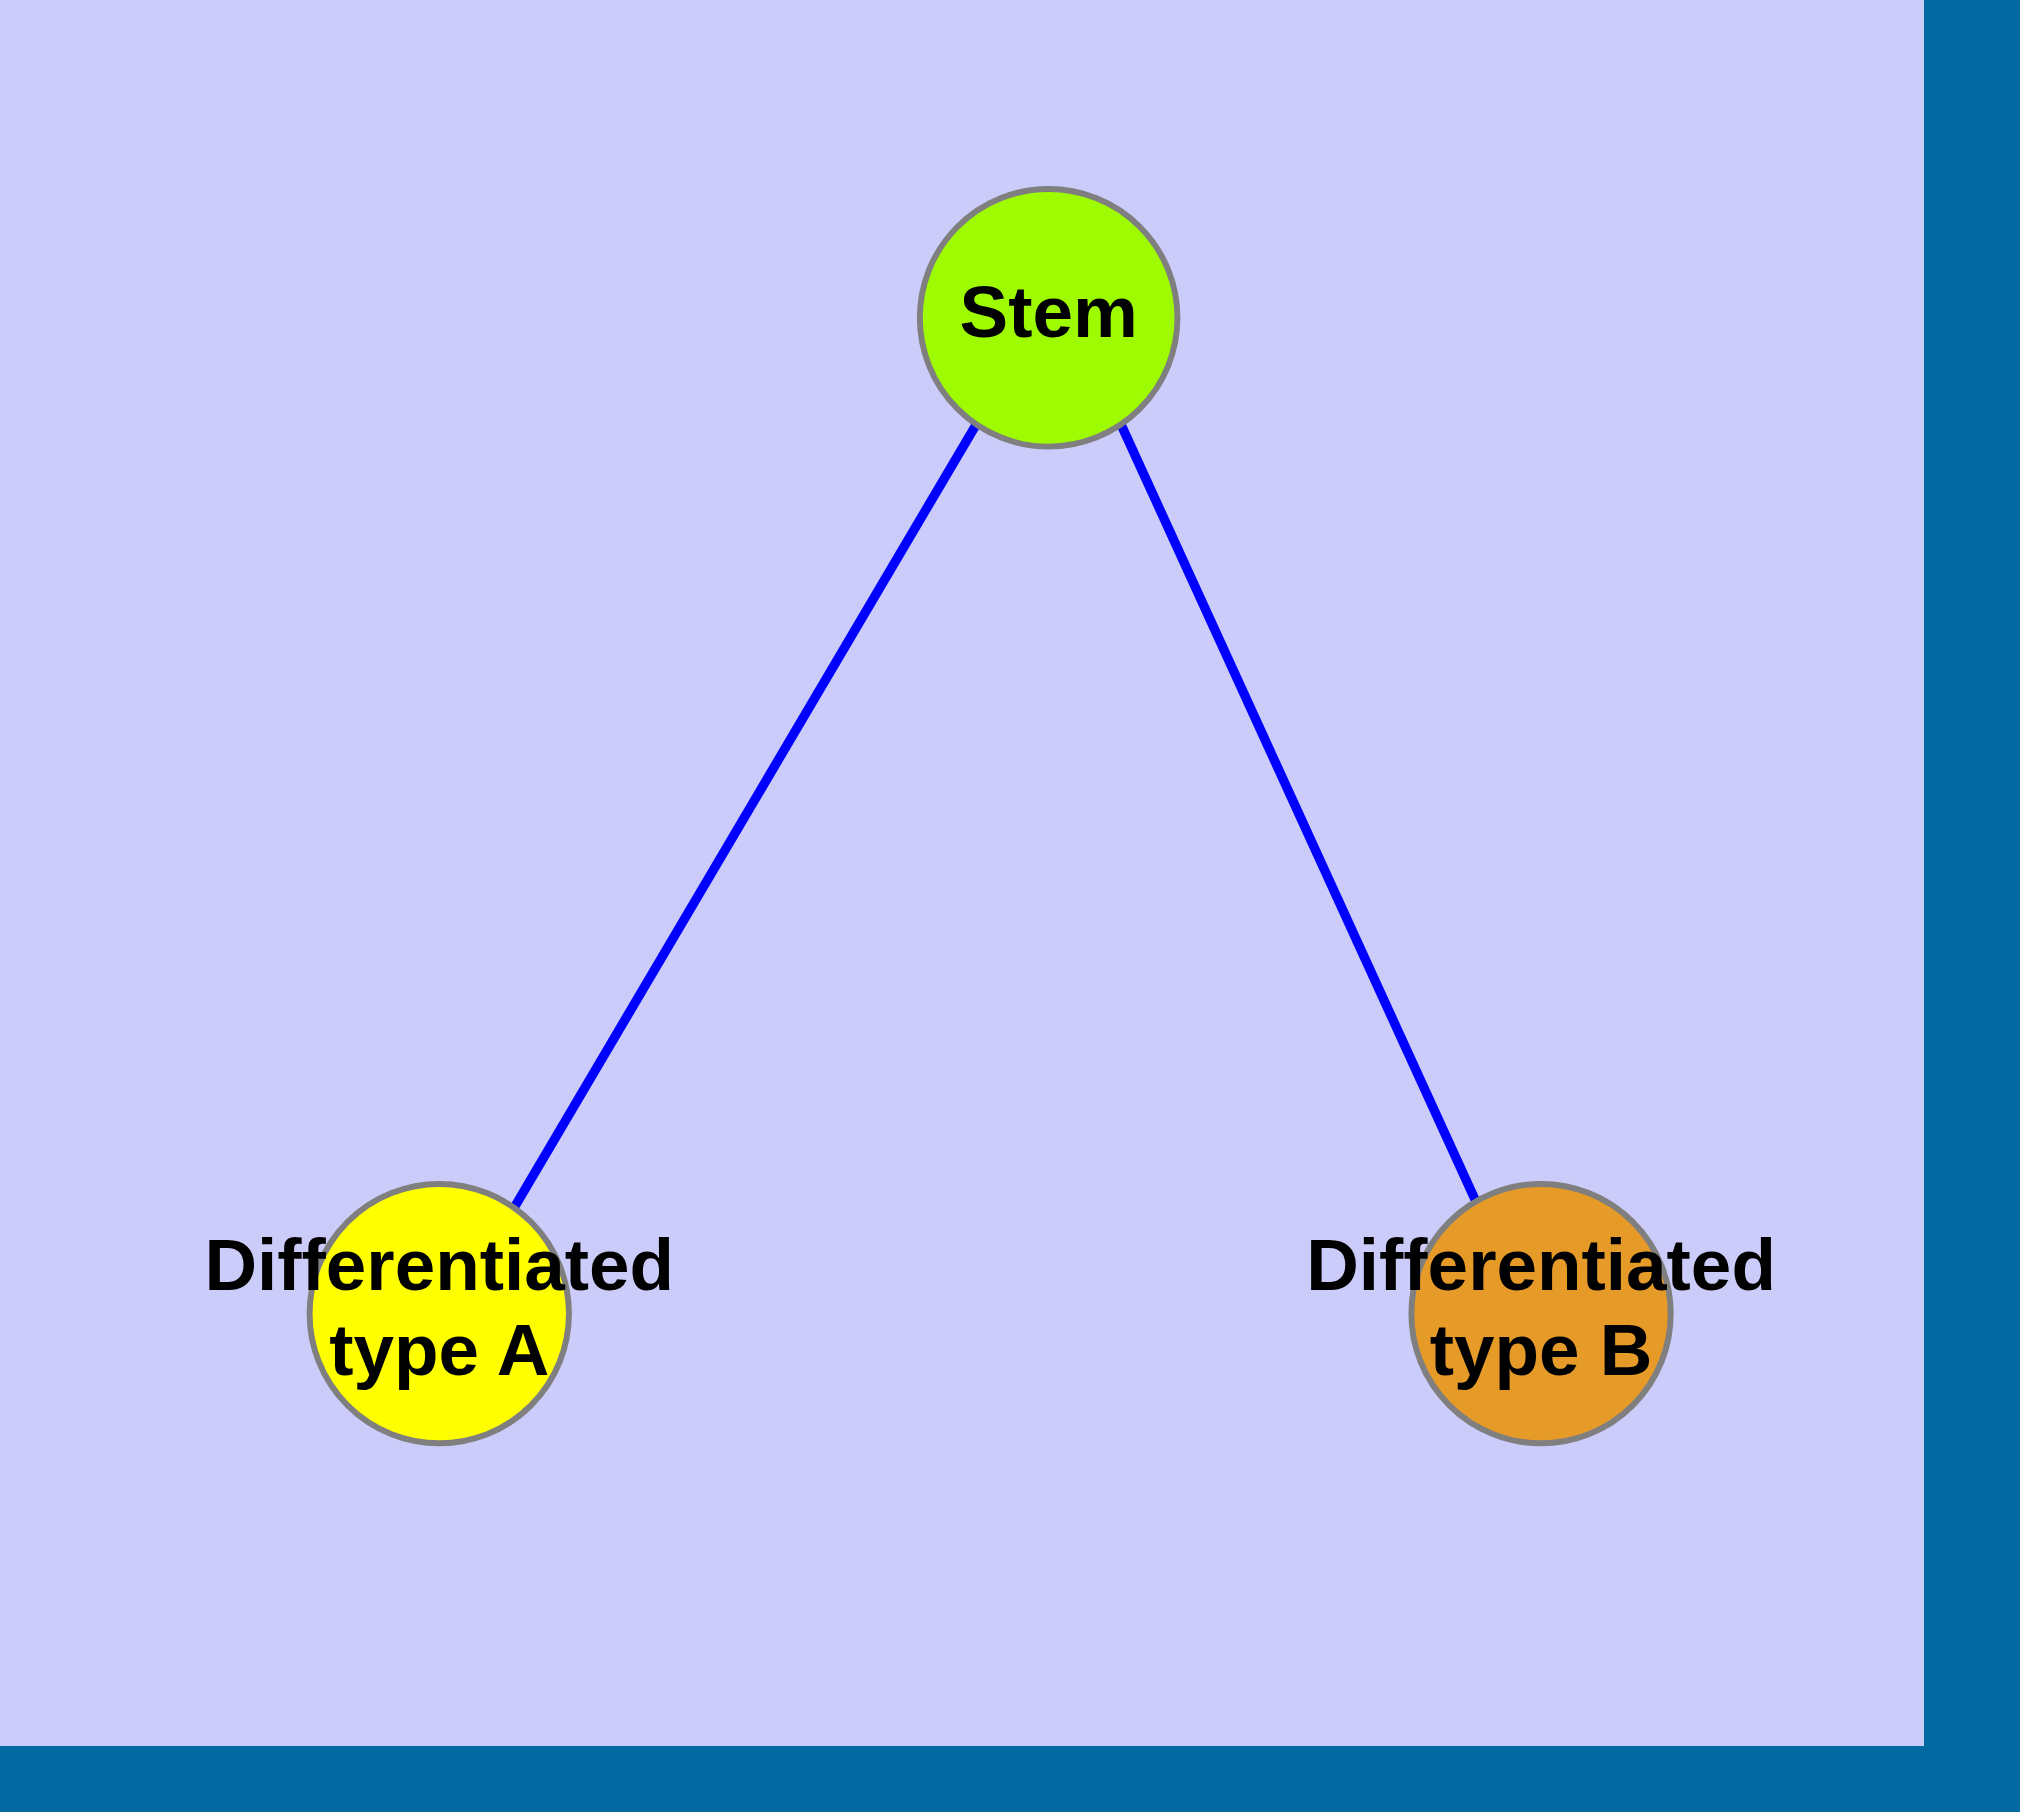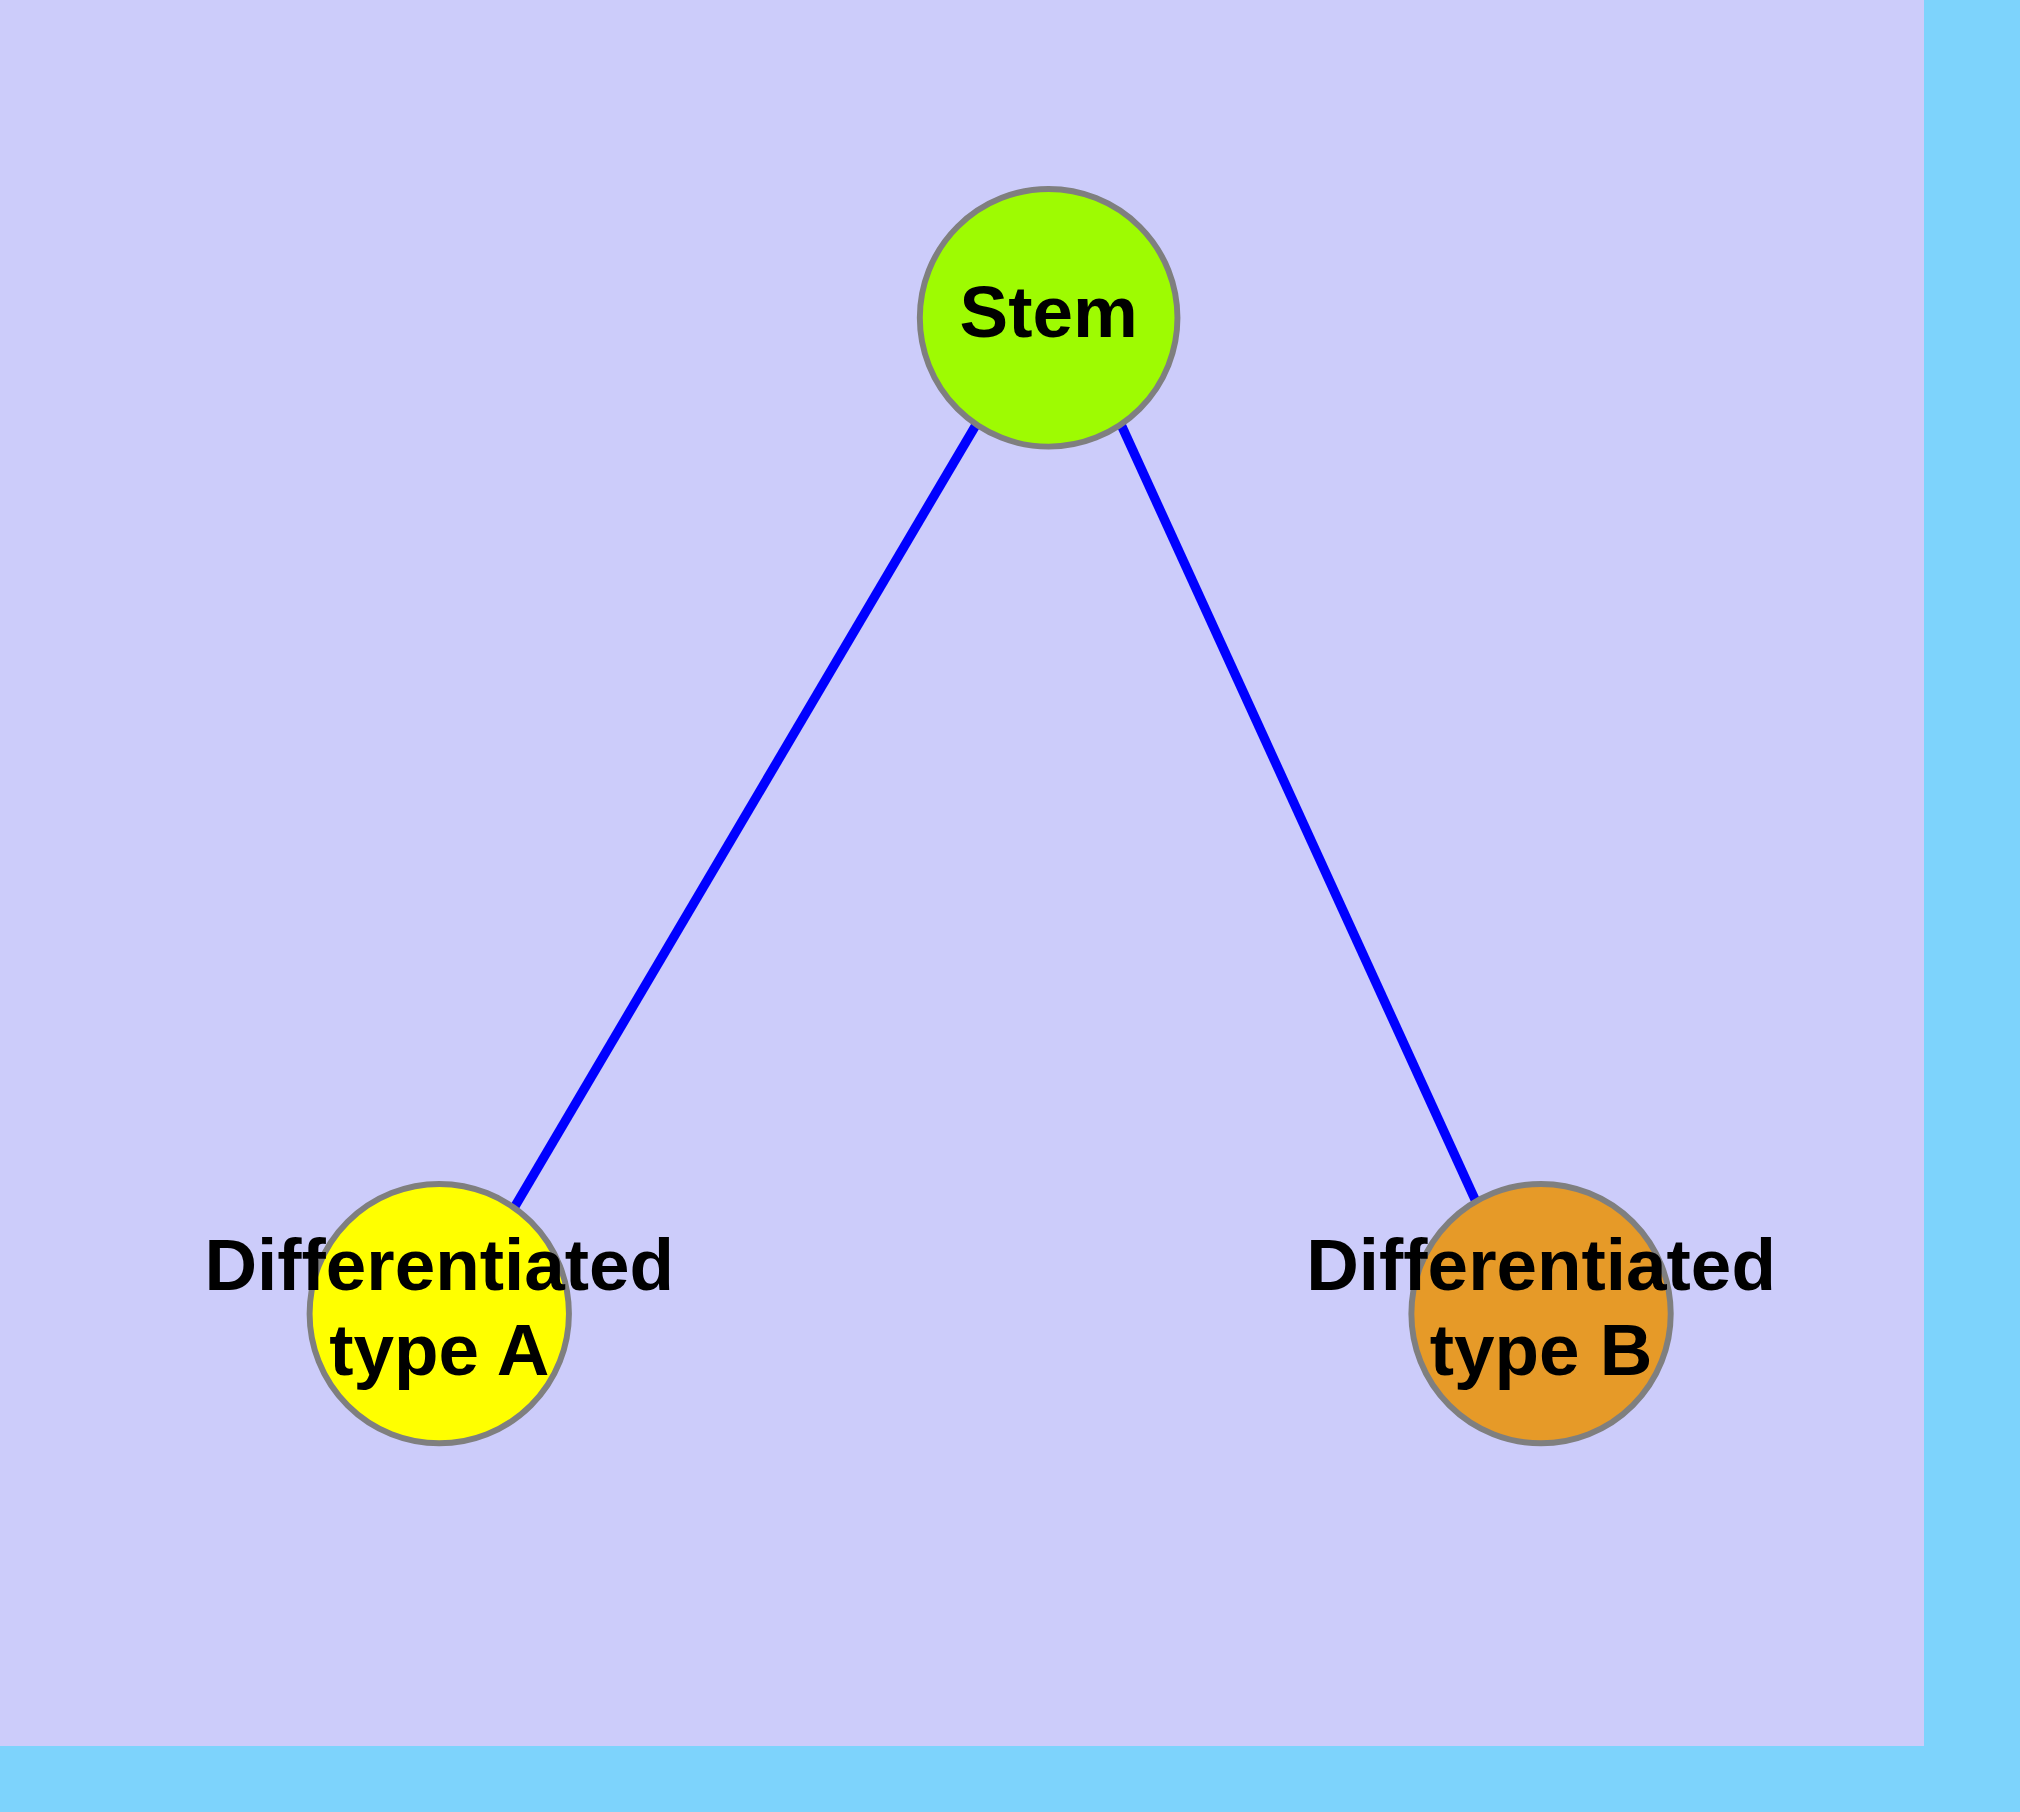--- a/index.html
+++ b/index.html
@@ -10,21 +10,21 @@
   body {
     width: 2021px;
     height: 1812px;
     overflow: hidden;
     font-family: "Liberation Sans", sans-serif;
   }
   #canvas {
     position: relative;
     width: 2021px;
     height: 1812px;
-    background: #7dd3fc;
+    background: #0369a1;
   }
   #plot-area {
     position: absolute;
     left: 0;
     top: 0;
     width: 1924px;
     height: 1746px;
     background: #ccccfa;
   }
   #graph-svg {

